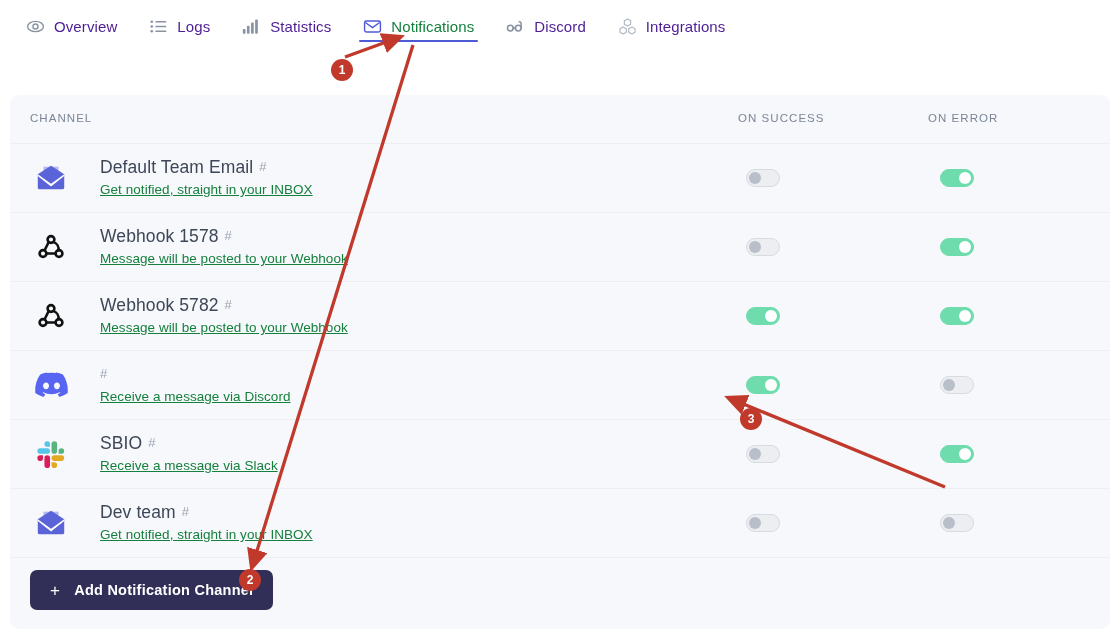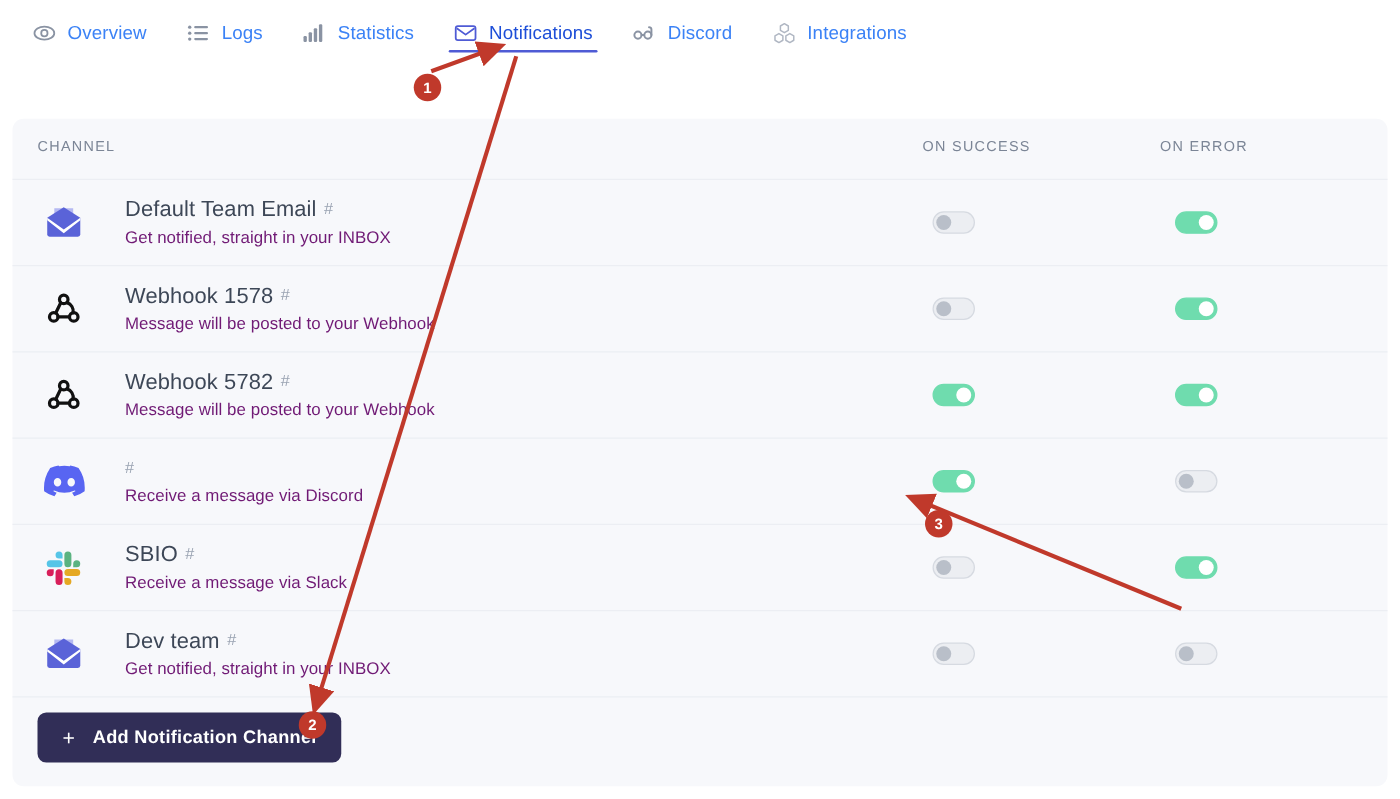--- a/index.html
+++ b/index.html
@@ -24,26 +24,26 @@
     background: #ffffff;
   }
   .nav-item {
     display: flex;
     align-items: center;
     gap: 9px;
     height: 52px;
     padding: 0 16px;
     position: relative;
     cursor: pointer;
-    color: #3b82f6;
+    color: #4c1d95;
     font-size: 15px;
     letter-spacing: .1px;
     white-space: nowrap;
   }
-  .nav-item.active { color: #1d4ed8; }
+  .nav-item.active { color: #15803d; }
   .nav-item.active .nav-underline {
     position: absolute;
     left: 12px; right: 12px;
     bottom: 10px;
     height: 2px;
     background: #4f5bd5;
     border-radius: 2px;
   }
   .nav-ico { width: 19px; height: 19px; display: block; flex: none; }
 
@@ -100,24 +100,25 @@
     line-height: 22px;
     display: flex;
     align-items: flex-end;
     gap: 6px;
     font-weight: 400;
     letter-spacing: .1px;
   }
   .row-hash { font-size: 13px; color: #9aa3b2; }
   .row-sub {
     font-size: 13.5px;
-    color: #701a75;
+    color: #15803d;
     line-height: 20px;
     margin-top: 2px;
     letter-spacing: .05px;
+    text-decoration: underline;
   }
 
   
   .tgl {
     position: absolute;
     top: 50%;
     transform: translateY(-50%);
     width: 34px; height: 18px;
     border-radius: 10px;
     cursor: pointer;

